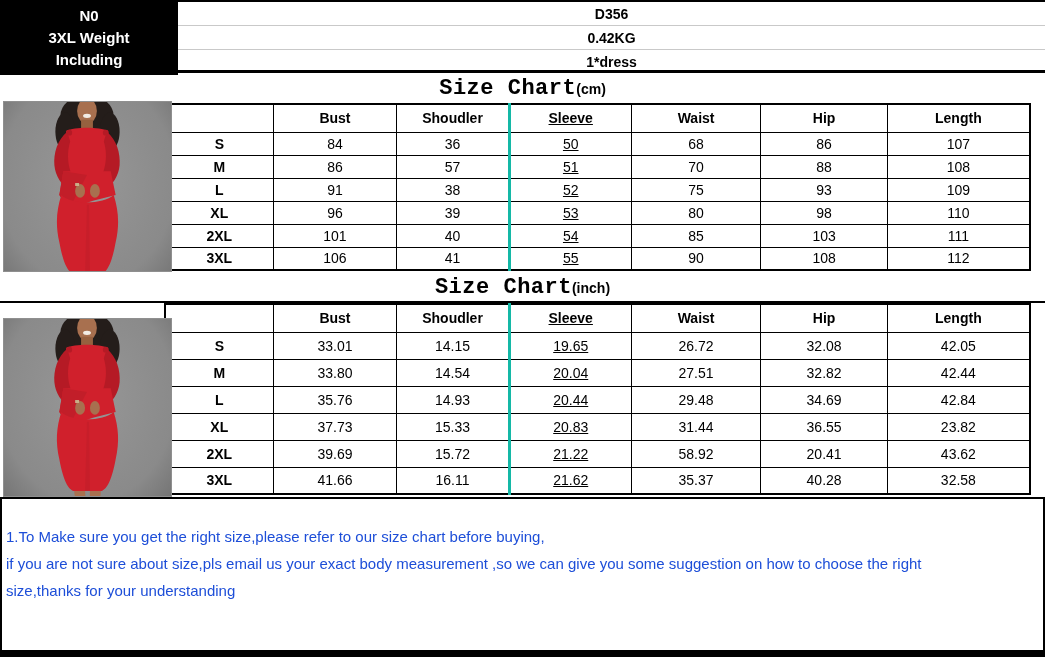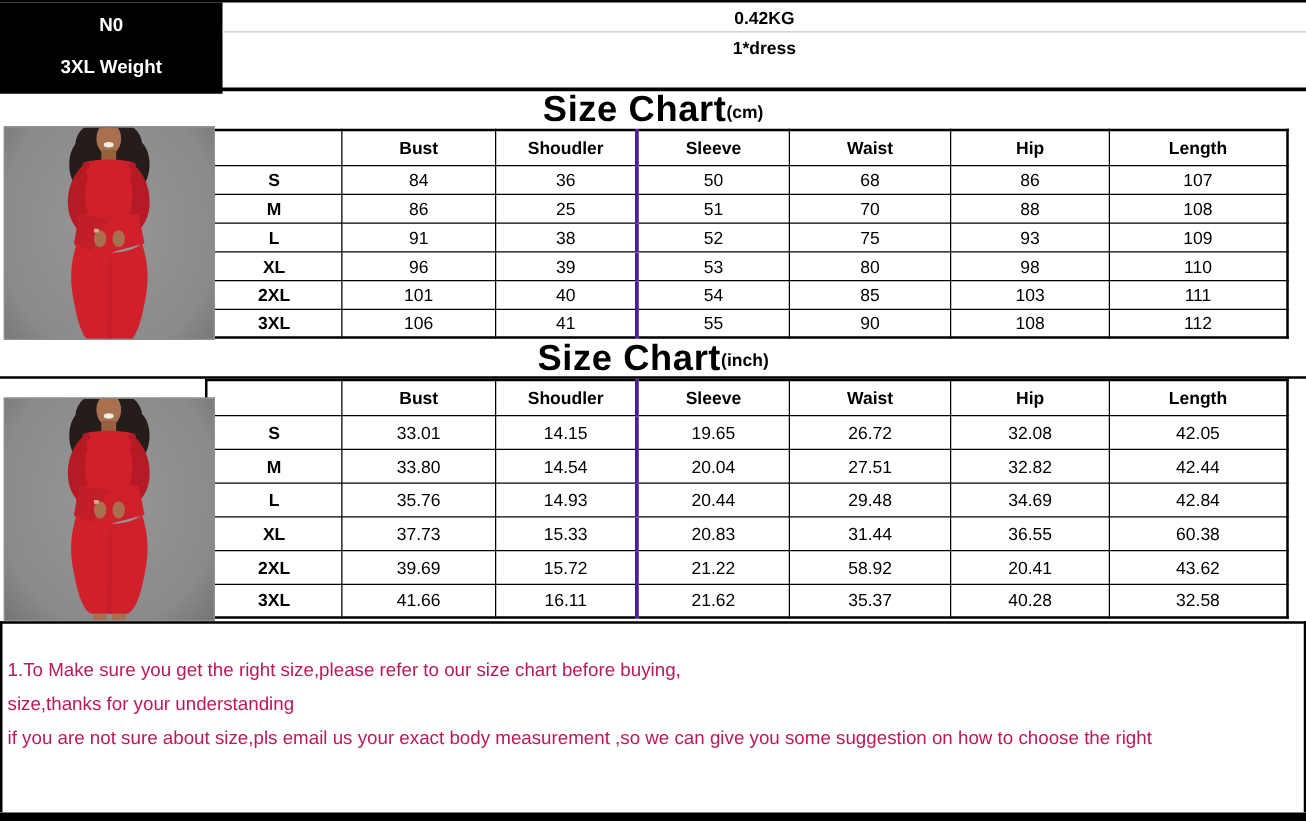--- a/index.html
+++ b/index.html
@@ -32,61 +32,61 @@
     font-weight: bold; font-size: 14px;
   }
   .hdr-value-row:last-child { border-bottom: none; }
   .top-header { border-bottom: 3px solid #000; }
 
   
   .chart-title {
     position: absolute; left: 0; width: 1045px; height: 29px;
     display: flex; align-items: center; justify-content: center;
   }
-  .chart-title .title-big { font-size: 29px; font-weight: bold; letter-spacing: 0.5px; }
+  .chart-title .title-big { font-size: 22px; font-weight: bold; letter-spacing: 0.5px; font-family: Liberation Mono, monospace; }
   .chart-title .title-small { font-size: 14px; font-weight: bold; }
   #title-cm { top: 74px; }
   #title-inch { top: 274px; border-bottom: 2px solid #000; }
 
   
   table.size-table {
     position: absolute; left: 164px; width: 867px;
     border-collapse: collapse; table-layout: fixed;
   }
   #table-cm { top: 103px; }
   #table-inch { top: 303px; }
   .size-table th, .size-table td {
     border: 1px solid #000; text-align: center; vertical-align: middle;
     font-size: 14px; padding: 0; overflow: hidden; white-space: nowrap;
   }
   .size-table th { font-weight: bold; }
   .size-table td.size-col { font-weight: bold; }
   .size-table { border: 2px solid #000; }
-  .size-table .seam { border-left: 3px solid #4c1d95; }
+  .size-table .seam { border-left: 3px solid #14b8a6; text-decoration: underline; }
   #table-cm tr { height: 23px; }
   #table-cm tr.head-row { height: 28px; }
   #table-inch tr { height: 27px; }
   #table-inch tr.head-row { height: 28px; }
 
   
   .photo-frame {
     position: absolute; left: 3px; border: 1px solid #8f8f8f; background: #8c8c8c; overflow: hidden;
   }
   #photo-1 { top: 101px; width: 169px; height: 171px; }
   #photo-2 { top: 318px; width: 169px; height: 179px; }
   .photo-frame svg { display: block; width: 100%; height: 100%; }
 
   
   .footer-notes {
     position: absolute; left: 0; right: 0; top: 497px; bottom: 0;
     border-top: 2px solid #000; border-left: 2px solid #000; border-right: 2px solid #000;
     padding: 24px 8px 0 4px;
   }
   .footer-notes .note-line {
-    font-size: 15px; line-height: 27px; color: #be185d; white-space: nowrap;
+    font-size: 15px; line-height: 27px; color: #1d4ed8; white-space: nowrap;
   }
 </style>
 </head>
 <body>
 
 <svg width="0" height="0" style="position:absolute" aria-hidden="true">
   <defs>
     <radialGradient id="bgGrad" cx="50%" cy="40%" r="75%">
       <stop offset="0%" stop-color="#979797"></stop>
       <stop offset="70%" stop-color="#8a8a8a"></stop>
@@ -127,22 +127,24 @@
     </g>
   </defs>
 </svg>
 
 <div class="page">
 
   <div class="top-header">
     <div class="top-header-left">
       <div class="hdr-label">N0</div>
       <div class="hdr-label">3XL Weight</div>
+      <div class="hdr-label">Including</div>
     </div>
     <div class="top-header-right">
+      <div class="hdr-value-row">D356</div>
       <div class="hdr-value-row">0.42KG</div>
       <div class="hdr-value-row">1*dress</div>
     </div>
   </div>
 
   <div class="chart-title" id="title-cm">
     <span class="title-big">Size Chart</span>
       <span class="title-small">(cm)</span>
   </div>
 
@@ -171,21 +173,21 @@
         <td>84</td>
         <td>36</td>
         <td class="seam">50</td>
         <td>68</td>
         <td>86</td>
         <td>107</td>
       </tr>
       <tr>
         <td class="size-col">M</td>
         <td>86</td>
-        <td>25</td>
+        <td>57</td>
         <td class="seam">51</td>
         <td>70</td>
         <td>88</td>
         <td>108</td>
       </tr>
       <tr>
         <td class="size-col">L</td>
         <td>91</td>
         <td>38</td>
         <td class="seam">52</td>
@@ -275,21 +277,21 @@
         <td>34.69</td>
         <td>42.84</td>
       </tr>
       <tr>
         <td class="size-col">XL</td>
         <td>37.73</td>
         <td>15.33</td>
         <td class="seam">20.83</td>
         <td>31.44</td>
         <td>36.55</td>
-        <td>60.38</td>
+        <td>23.82</td>
       </tr>
       <tr>
         <td class="size-col">2XL</td>
         <td>39.69</td>
         <td>15.72</td>
         <td class="seam">21.22</td>
         <td>58.92</td>
         <td>20.41</td>
         <td>43.62</td>
       </tr>
@@ -311,17 +313,17 @@
       </svg>
   </div>
   <div class="photo-frame" id="photo-2">
     <svg viewBox="0 0 169 200" preserveAspectRatio="xMidYMin slice">
         <use href="#dress-scene"></use>
       </svg>
   </div>
 
   <div class="footer-notes">
     <div class="note-line">1.To Make sure you get the right size,please refer to our size chart before buying,</div>
+    <div class="note-line">if you are not sure about size,pls email us your exact body measurement ,so we can give you some suggestion on how to choose the right</div>
     <div class="note-line">size,thanks for your understanding</div>
-    <div class="note-line">if you are not sure about size,pls email us your exact body measurement ,so we can give you some suggestion on how to choose the right</div>
   </div>
 
 </div>
 
 </body></html>

